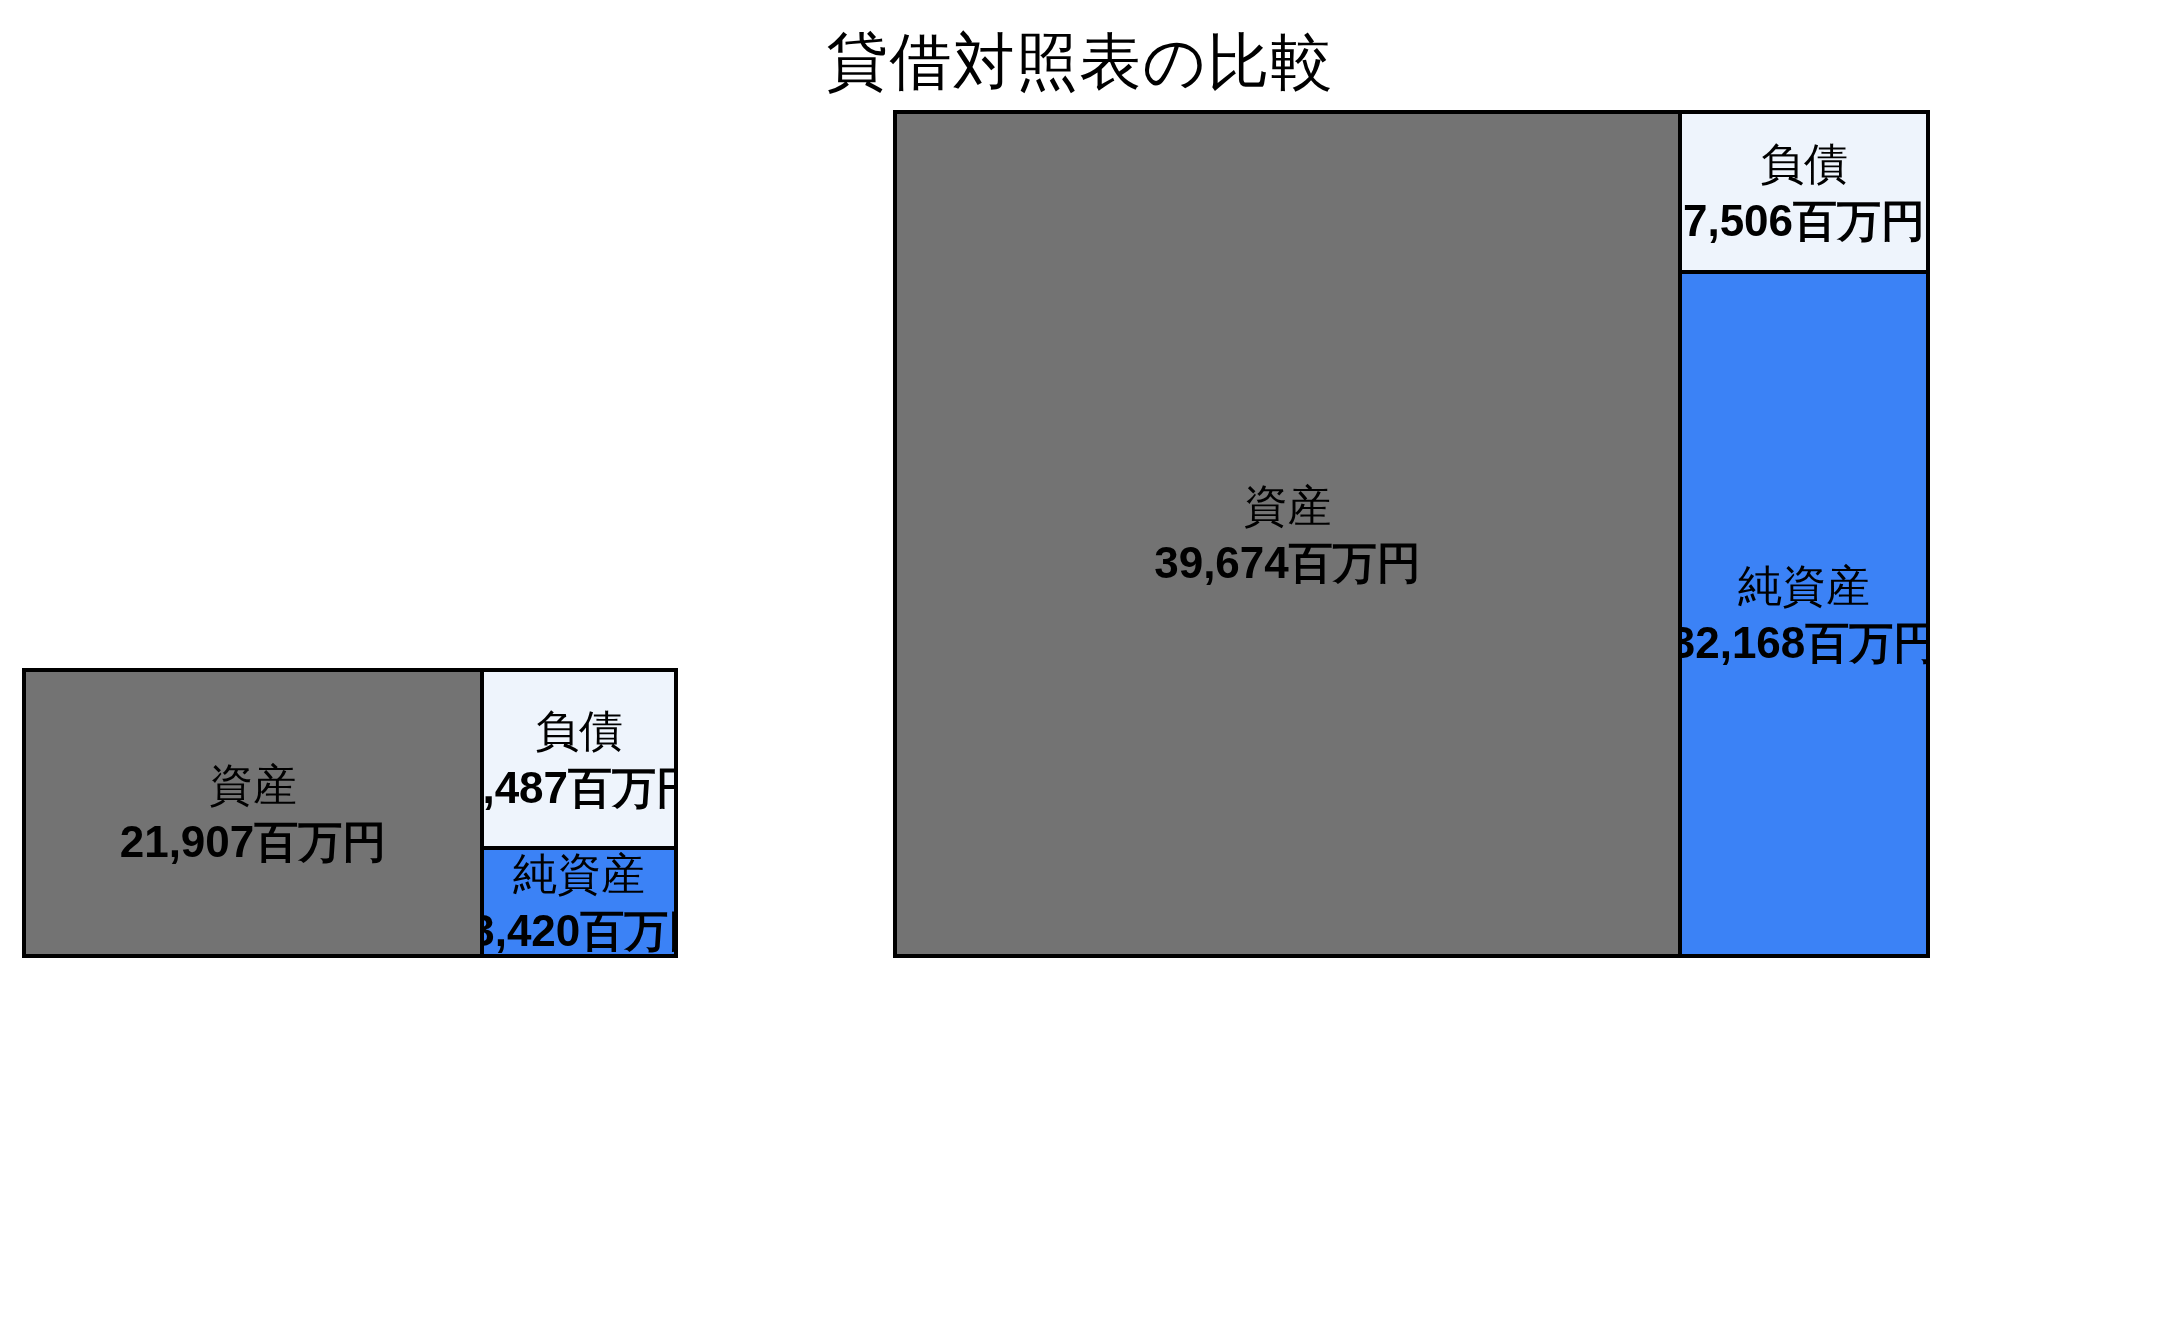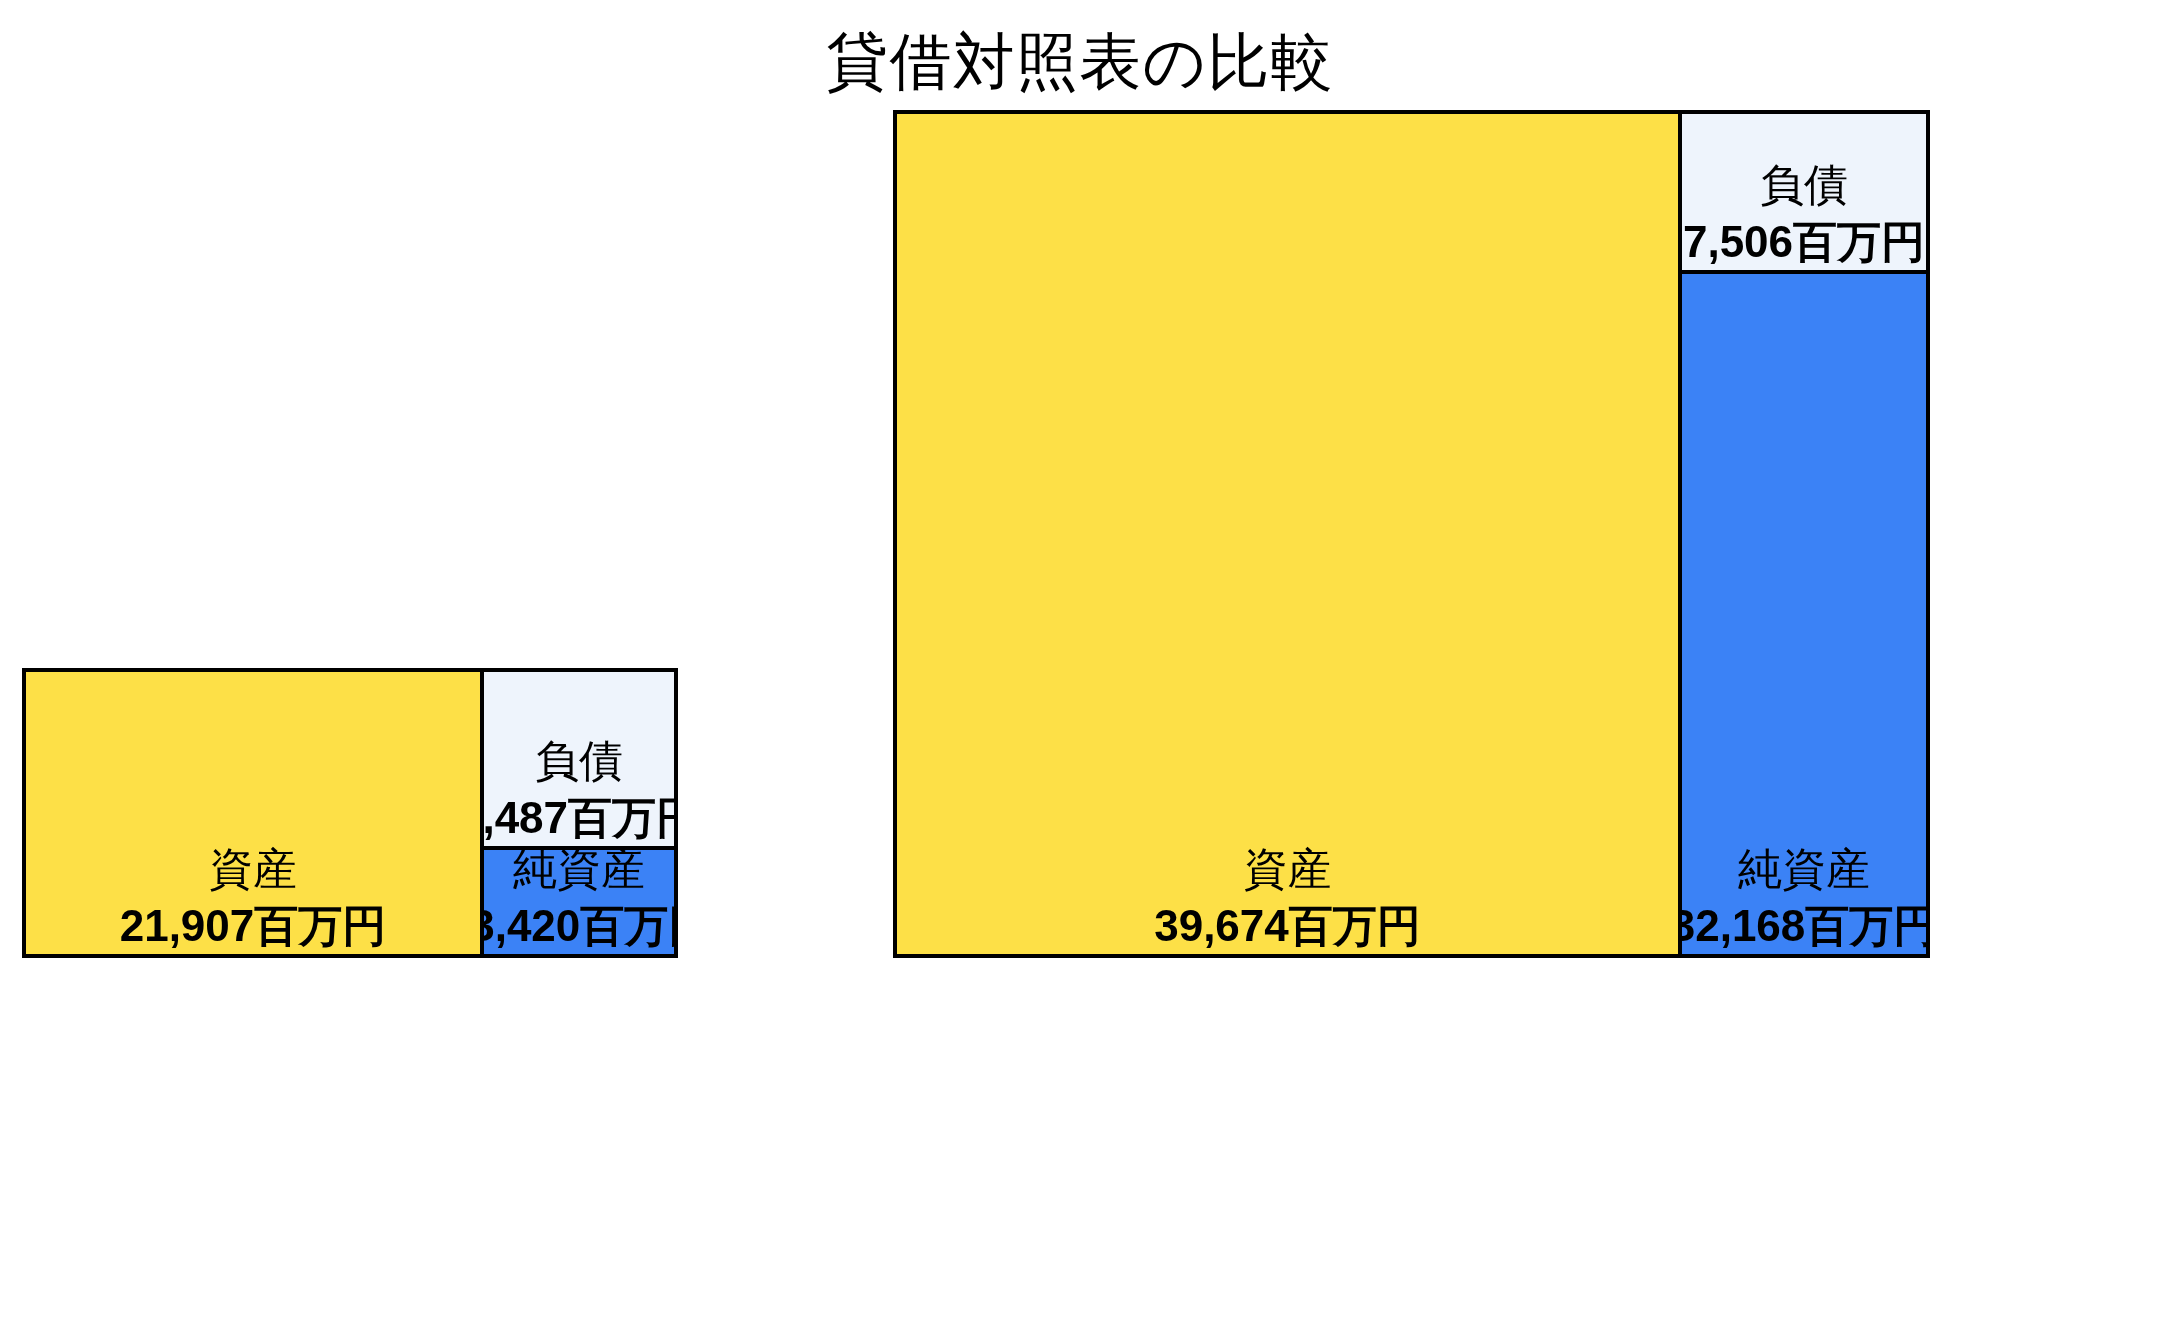--- a/index.html
+++ b/index.html
@@ -42,21 +42,21 @@
   
   .bs-group {
     position: absolute;
   }
 
   .bs-box {
     position: absolute;
     box-sizing: border-box;
     border: 4px solid #000000;
     display: flex;
-    align-items: flex-end;
+    align-items: center;
     justify-content: center;
     overflow: hidden;
   }
 
   .box-label {
     text-align: center;
     font-size: 44px;
     line-height: 1.30;
     font-weight: 400;
     white-space: nowrap;
@@ -64,21 +64,21 @@
   }
   .box-label .lbl-name {
     display: block;
   }
   .box-label .lbl-value {
     display: block;
     font-weight: bold;
   }
 
   
-  .fill-asset      { background: #fde047; }
+  .fill-asset      { background: #737373; }
   .fill-liability  { background: #eef4fc; }
   .fill-netassets  { background: #3b82f6; }
 </style>
 </head>
 <body>
 
 <div id="chart-title">貸借対照表の比較</div>
 
 <div id="plot-area">
 

